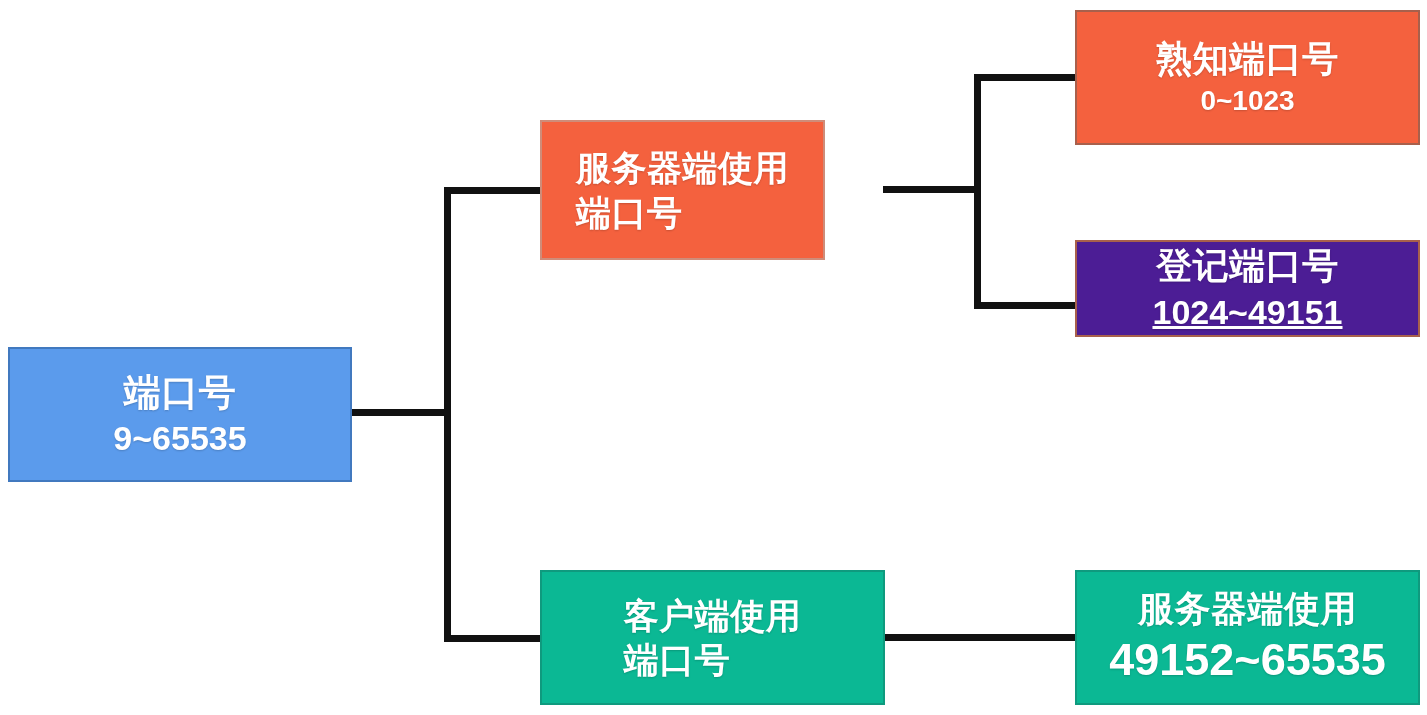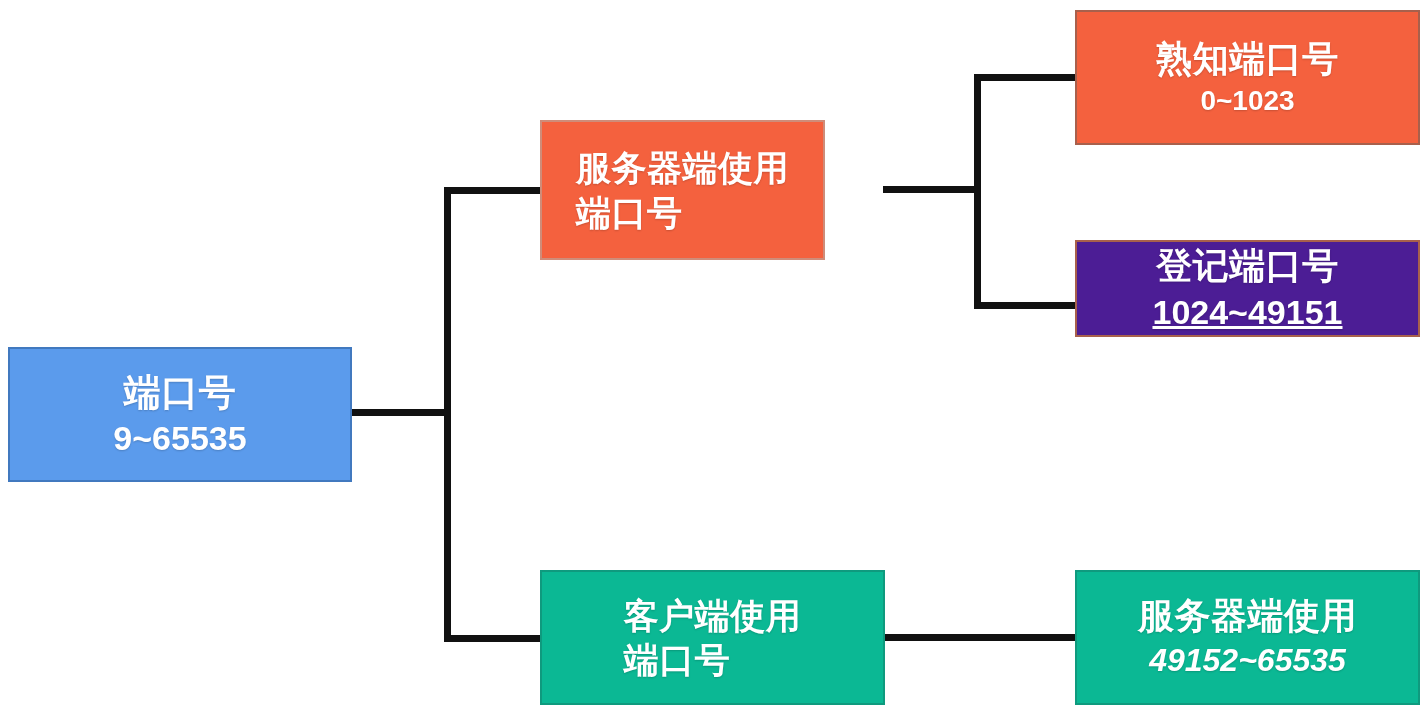--- a/index.html
+++ b/index.html
@@ -92,21 +92,21 @@
   #node-client .title { font-size: 35px; }
   #node-client .title .l2 { display: block; margin-top: 5px; }
 
   
   #node-ephemeral {
     left: 1075px; top: 570px; width: 345px; height: 135px;
     background: #0BB894;
     border-color: #0f9a7e;
   }
   #node-ephemeral .title { font-size: 36px; }
-  #node-ephemeral .range { font-size: 32px; margin-top: 6px; font-style: italic; }
+  #node-ephemeral .range { font-size: 45px; margin-top: 6px; }
 </style>
 </head>
 <body>
 
 <div id="canvas">
 
   <div class="line" style="left:350px; top:409px; width:100px; height:7px;"></div>
   <div class="line" style="left:444px; top:187px; width:7px; height:455px;"></div>
   <div class="line" style="left:444px; top:187px; width:100px; height:7px;"></div>
   <div class="line" style="left:444px; top:635px; width:100px; height:7px;"></div>

